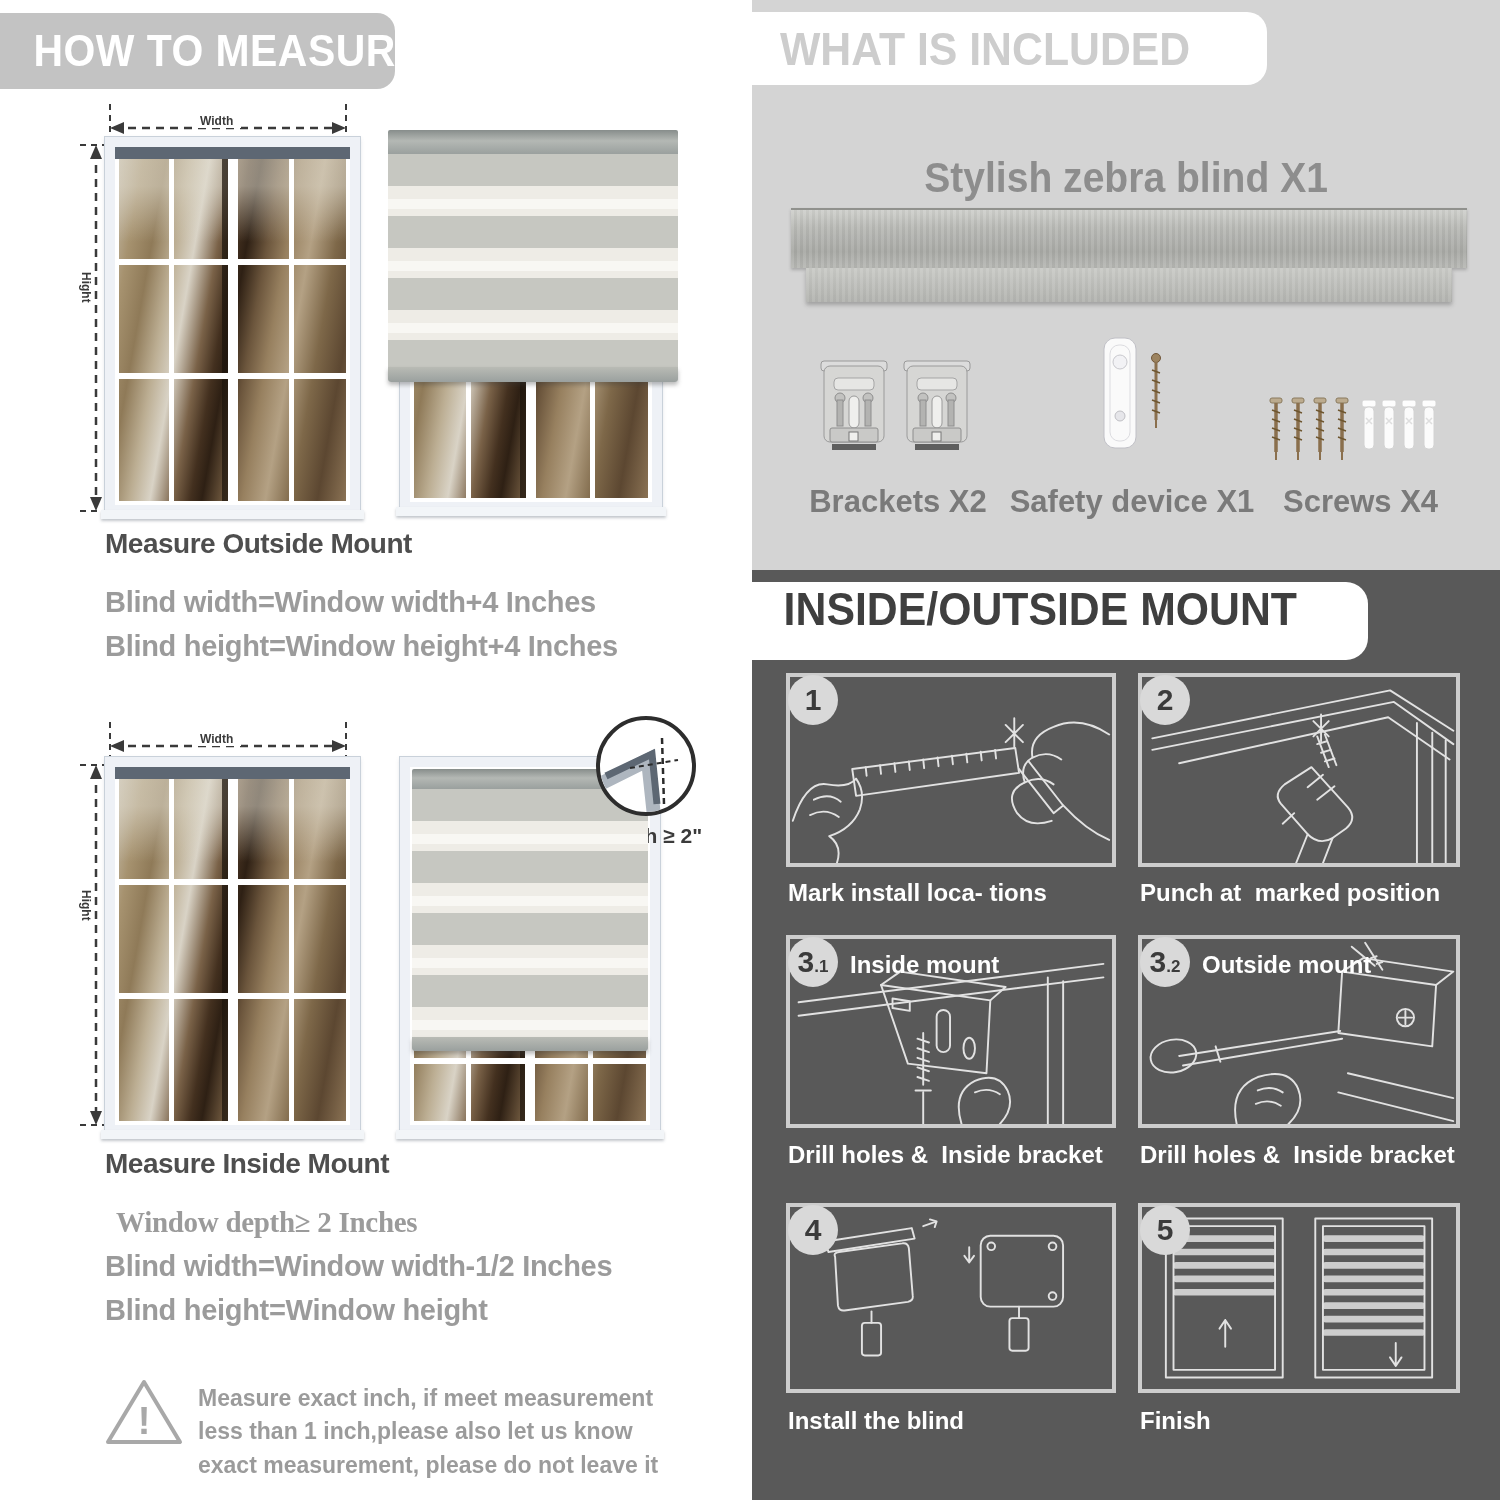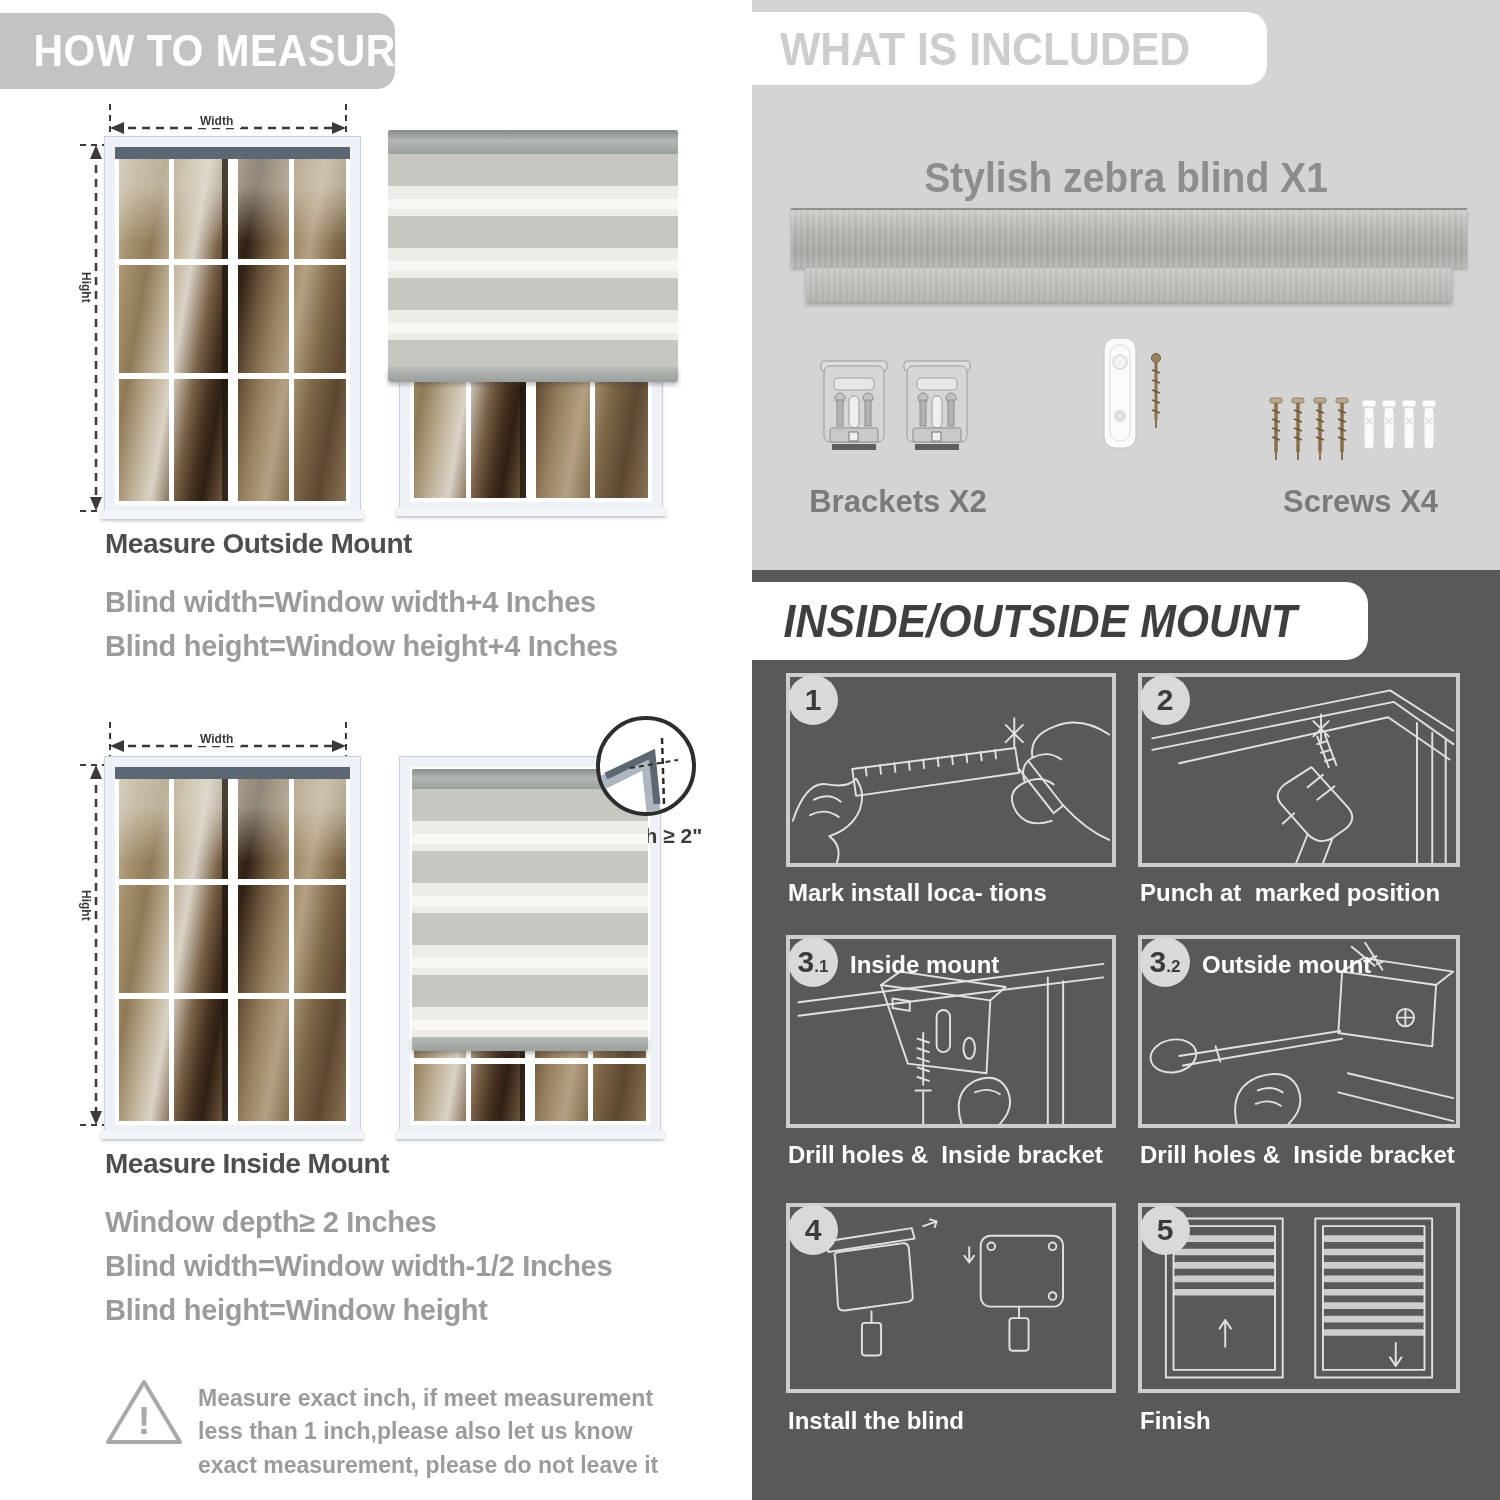--- a/index.html
+++ b/index.html
@@ -64,21 +64,21 @@
            border-top:2px solid #90918d;box-shadow:0 2px 3px rgba(70,70,70,.3);}
   .bar-lip{left:806px;top:268px;width:646px;height:34px;
            background:
              repeating-linear-gradient(90deg,rgba(255,255,255,.07) 0 3px,rgba(0,0,0,.02) 3px 6px),
              linear-gradient(180deg,#c9cac6,#b2b3af);
            box-shadow:0 3px 4px rgba(70,70,70,.35);}
 
   .item-label{font-size:31px;font-weight:bold;color:#7a7a7a;text-align:center;white-space:nowrap;}
 
   .hdr-mount{left:752px;top:582px;width:616px;height:78px;background:#ffffff;
-             border-radius:0 22px 22px 0;display:flex;align-items:center;font-style:italic;}
+             border-radius:0 22px 22px 0;display:flex;align-items:flex-start;}
   .hdr-mount span{color:#3f3f3f;font-size:46px;font-weight:bold;padding-left:34px;}
 
   .panel{border:4px solid #cdcdcd;box-sizing:border-box;}
   .panel svg{position:absolute;inset:0;width:100%;height:100%;}
   .badge{position:absolute;left:-2px;top:-2px;width:50px;height:50px;border-radius:50%;
          background:#d9d9d9;color:#3b3b3b;display:flex;align-items:center;justify-content:center;
          font-weight:bold;z-index:3;}
   .badge .n{font-size:30px;}
   .badge .s{font-size:17px;margin-top:9px;}
   .panel-title{position:absolute;left:60px;top:12px;color:#ffffff;font-size:24px;font-weight:bold;z-index:3;}
@@ -186,21 +186,21 @@
     <svg width="92" height="92">
       <path d="M-4 66 L48 40 L54 96" stroke="#aeb6bf" stroke-width="14" fill="none"></path>
       <path d="M6 56 L52 34 L57 84" stroke="#5d6773" stroke-width="7" fill="none"></path>
       <path d="M62 18 L64 84" stroke="#2b2b2b" stroke-width="2.5" stroke-dasharray="6 4" fill="none"></path>
       <path d="M30 48 L78 40" stroke="#2b2b2b" stroke-width="2" stroke-dasharray="5 4" fill="none"></path>
     </svg>
   </div>
   <div class="abs depth-label" style="left:580px;top:824px;width:140px;">Depth ≥ 2"</div>
 
   <div class="abs sec-title" style="left:105px;top:1148px;">Measure Inside Mount</div>
-  <div class="abs sec-line" style="left:105px;top:1206px;">Window depth≥ 2 Inches</div>
+  <div class="abs sec-line" style="left:116px;top:1206px;font-family:Liberation Serif, serif;">Window depth≥ 2 Inches</div>
   <div class="abs sec-line" style="left:105px;top:1250px;">Blind width=Window width-1/2 Inches</div>
   <div class="abs sec-line" style="left:105px;top:1294px;">Blind height=Window height</div>
 
   <svg class="abs" style="left:104px;top:1376px;" width="80" height="74">
     <path d="M40 6 L76 66 H4 Z" stroke="#a8a8a8" stroke-width="4" fill="none" stroke-linejoin="round"></path>
     <text x="40" y="58" text-anchor="middle" font-size="38" font-weight="bold" fill="#a8a8a8">!</text>
   </svg>
   <div class="abs warn-text" style="left:198px;top:1382px;width:470px;">Measure exact inch, if meet measurement less than 1 inch,please also let us know exact measurement, please do not leave it</div>
 
   <div class="abs bg-light"></div>
@@ -296,20 +296,21 @@
       <path d="M4 18 l6 6 M10 18 l-6 6" stroke="#dedede" stroke-width="1.5"></path>
     </g>
     <g transform="translate(156,4)">
       <rect x="0" y="0" width="14" height="7" rx="2" fill="rgba(255,255,255,.95)" stroke="#d2d2d2"></rect>
       <rect x="2" y="7" width="10" height="42" rx="4" fill="rgba(255,255,255,.9)" stroke="#d2d2d2"></rect>
       <path d="M4 18 l6 6 M10 18 l-6 6" stroke="#dedede" stroke-width="1.5"></path>
     </g>
   </svg>
 
   <div class="abs item-label" style="left:786px;top:484px;width:224px;">Brackets X2</div>
+  <div class="abs item-label" style="left:1006px;top:484px;width:252px;">Safety device X1</div>
   <div class="abs item-label" style="left:1283px;top:484px;width:138px;">Screws X4</div>
 
   <div class="abs hdr-mount">
     <span class="cond">INSIDE/OUTSIDE MOUNT</span>
   </div>
 
   <div class="abs panel" style="left:786px;top:673px;width:330px;height:194px;">
     <svg viewBox="0 0 330 194">
       <g class="sketch">
         <path d="M62 96 L232 74 L236 100 L66 124 Z"></path>

